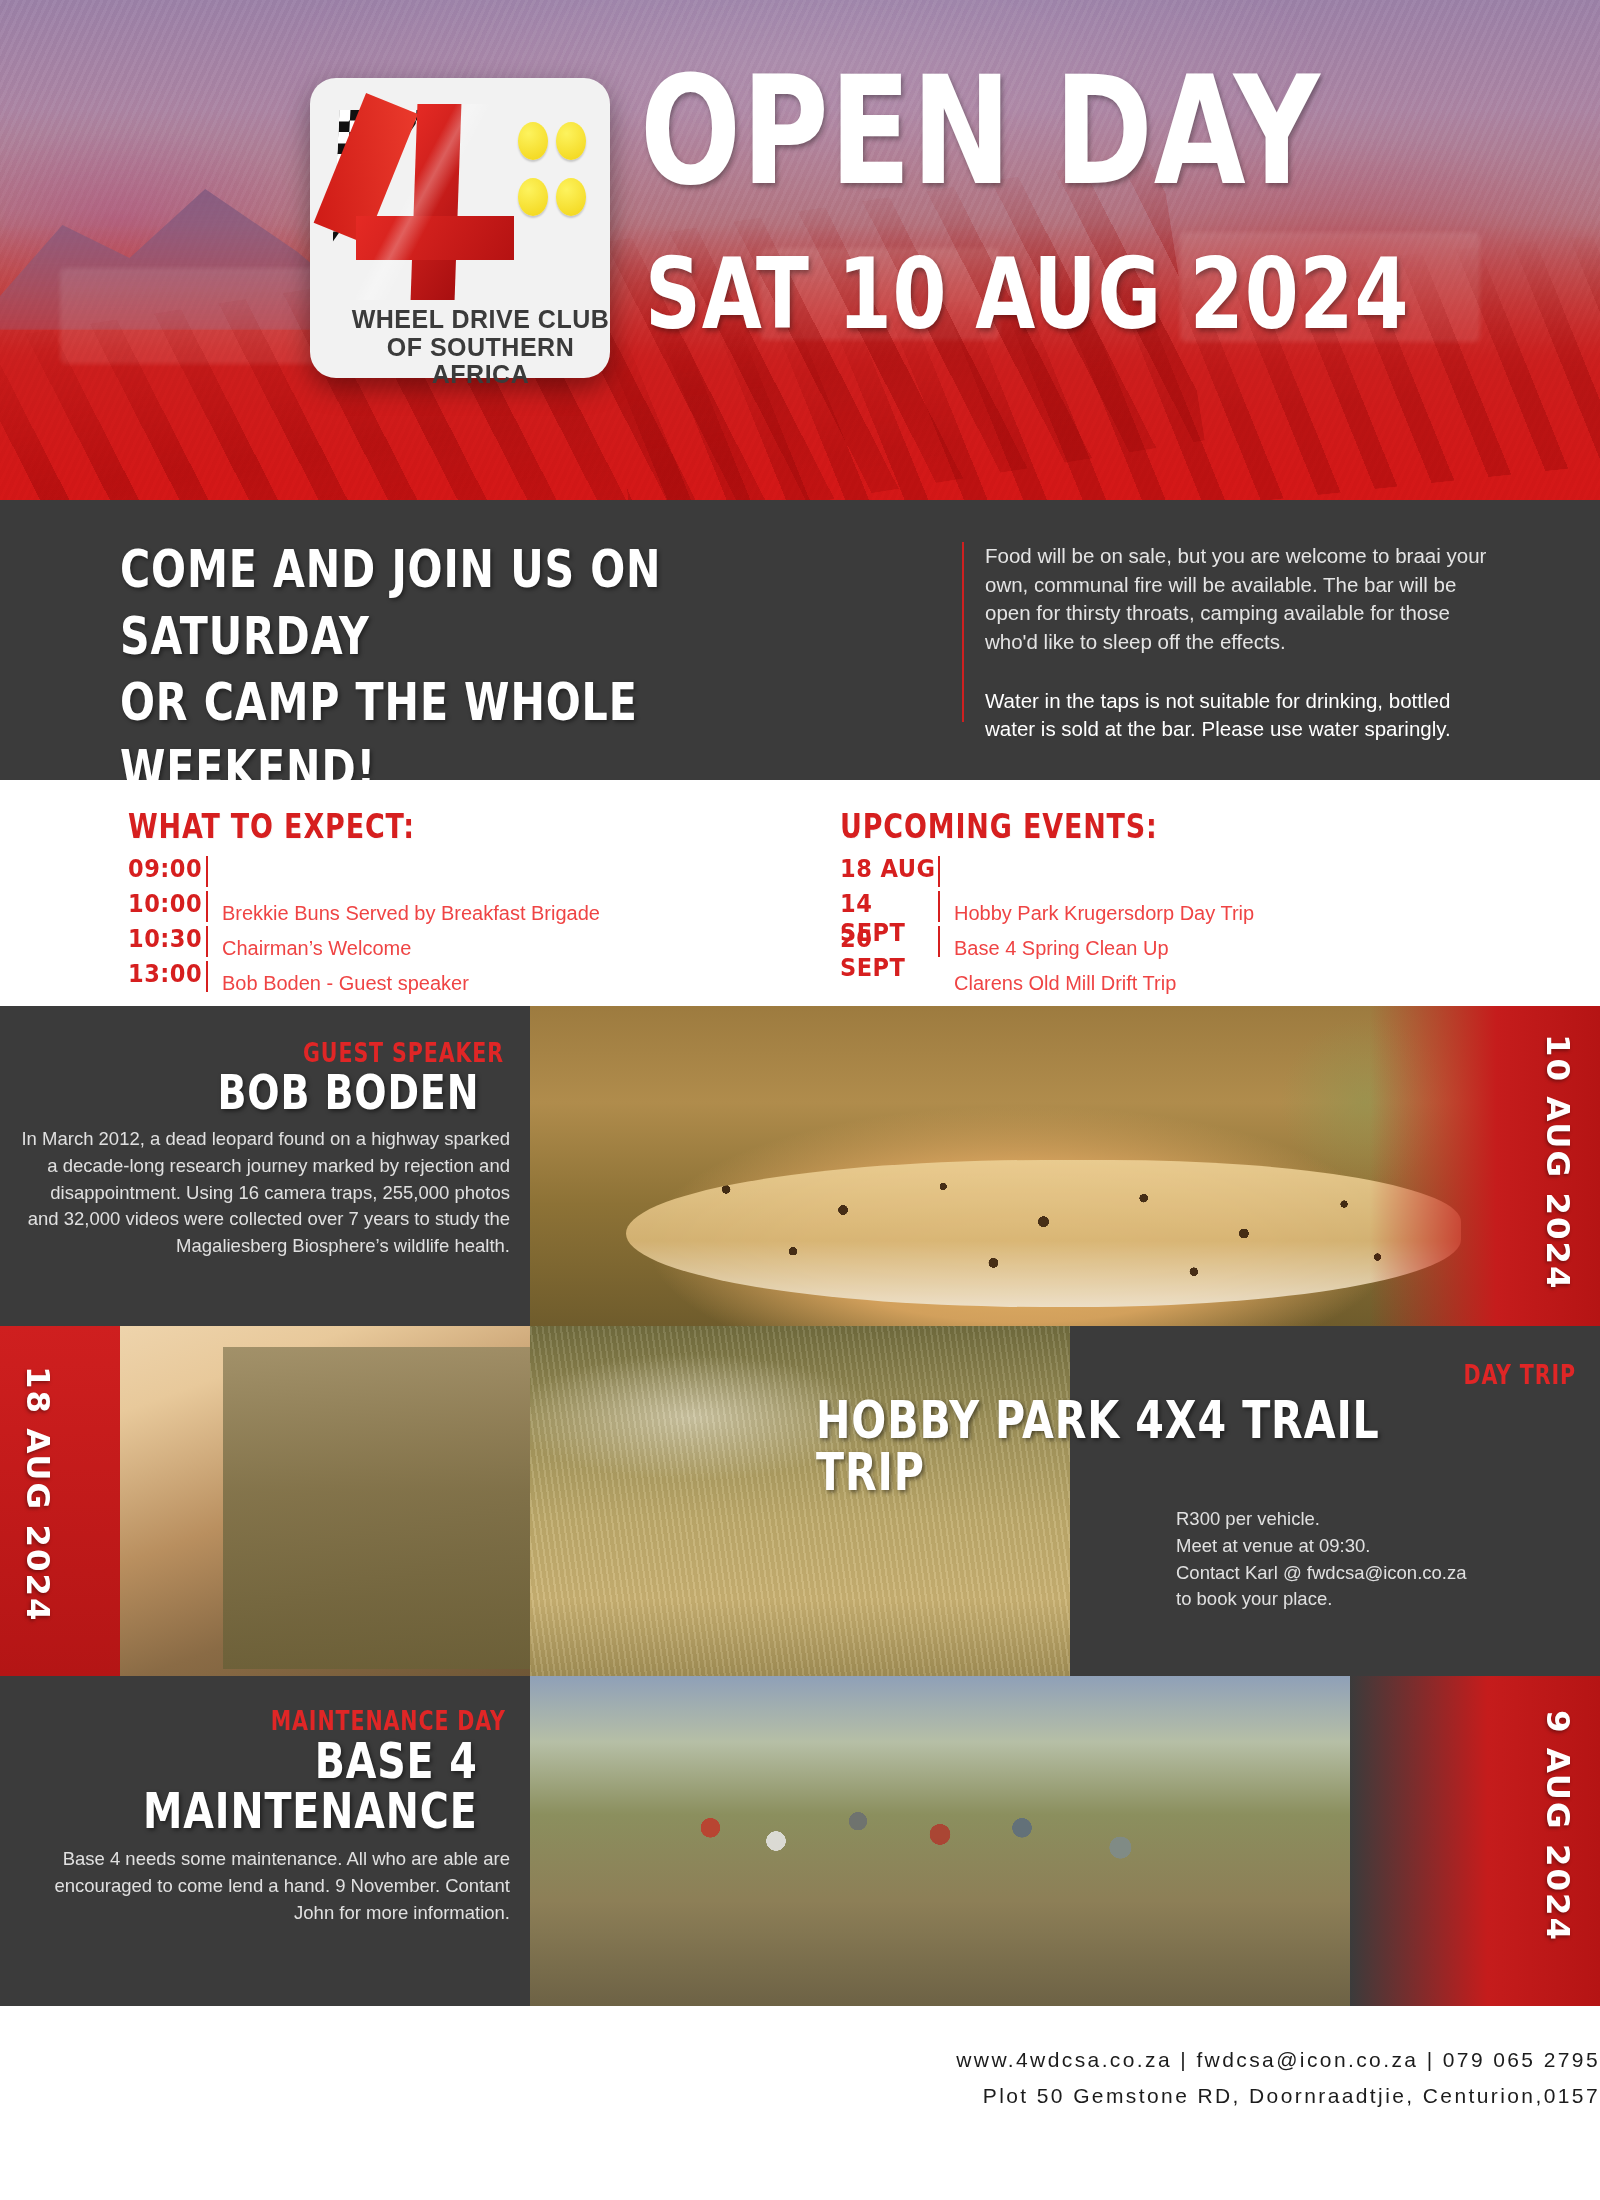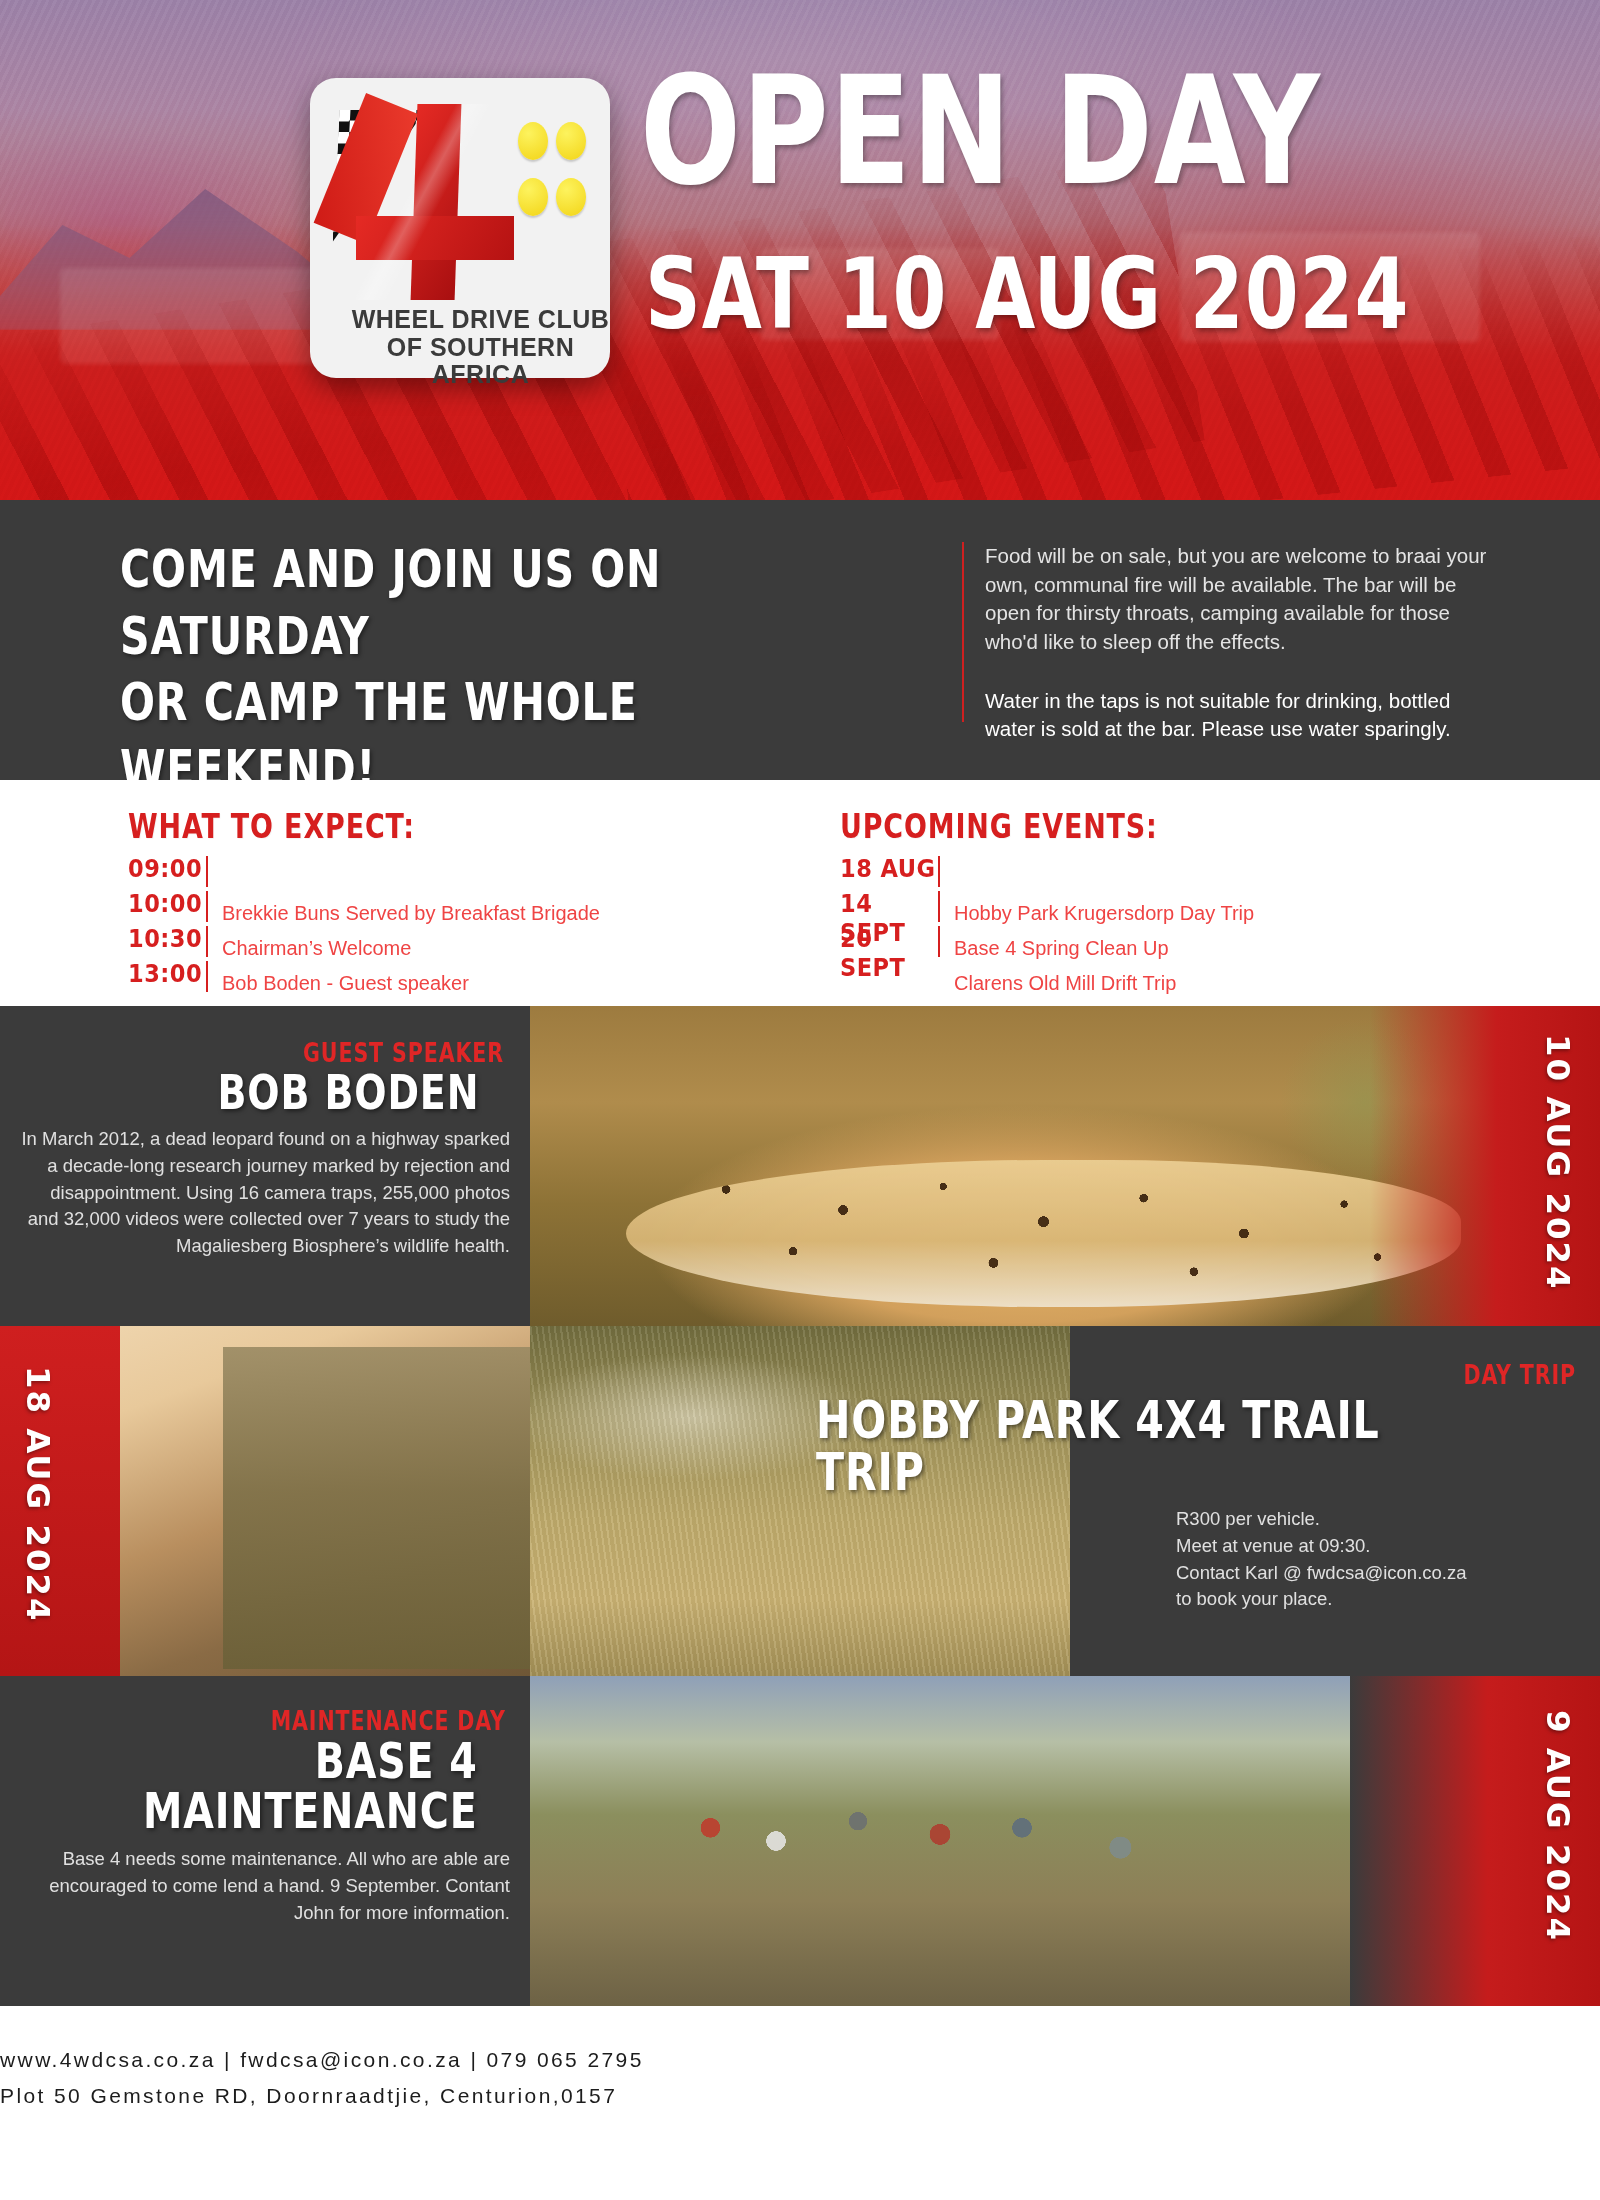--- a/index.html
+++ b/index.html
@@ -143,21 +143,21 @@
 
   .kicker{color:#e02626;font-size:26px;line-height:1;margin-bottom:2px;}
   .bigname{color:#fff;font-size:48px;line-height:1;text-shadow:2px 2px 5px rgba(0,0,0,.5);}
   .body{color:#e0e0e0;font-size:18.5px;line-height:1.45;margin-top:10px;}
 
   .vdate{position:absolute;color:#fff;font-size:36px;line-height:1;
      writing-mode:vertical-rl;text-orientation:mixed;letter-spacing:2px;
      text-shadow:2px 2px 4px rgba(0,0,0,.35);}
 
   
-  .footer{position:relative;width:1600px;height:124px;background:#fff;text-align:left;padding-top:36px;box-sizing:border-box;}
+  .footer{position:relative;width:1600px;height:124px;background:#fff;text-align:right;padding-top:36px;box-sizing:border-box;padding-left:40px;}
   .footer div{color:#1c1c1c;font-size:21px;letter-spacing:2.4px;line-height:1.7;}
 </style>
 </head>
 <body>
 
 <div class="poster">
 
   <div class="hero">
     <div class="hero-tex"></div>
     <div class="mtn"></div>
@@ -287,21 +287,21 @@
     <div class="grunge vdate" style="left:22px;top:40px;">18 AUG 2024</div>
   </div>
 
   <div class="panel p3">
     <div class="ph people"></div>
     <div class="darkbox" style="left:0;width:530px;"></div>
     <div class="redbox soft" style="right:0;width:250px;"></div>
     <div style="position:absolute;left:20px;top:32px;width:490px;text-align:right;">
       <div class="grunge kicker" style="transform:scaleX(.88) translateX(62px);">MAINTENANCE DAY</div>
       <div class="grunge bigname" style="transform:scaleX(.88) translateX(30px);font-size:50px;">BASE 4 MAINTENANCE</div>
-      <div class="body">Base 4 needs some maintenance. All who are able  are encouraged to come lend a hand. 9 September. Contant John for more information.</div>
+      <div class="body">Base 4 needs some maintenance. All who are able  are encouraged to come lend a hand. 9 November. Contant John for more information.</div>
     </div>
     <div class="grunge vdate" style="right:22px;top:34px;">9 AUG 2024</div>
   </div>
 
   <div class="footer">
     <div>www.4wdcsa.co.za | fwdcsa@icon.co.za | 079 065 2795</div>
     <div>Plot 50 Gemstone RD, Doornraadtjie, Centurion,0157</div>
   </div>
 
 </div>

